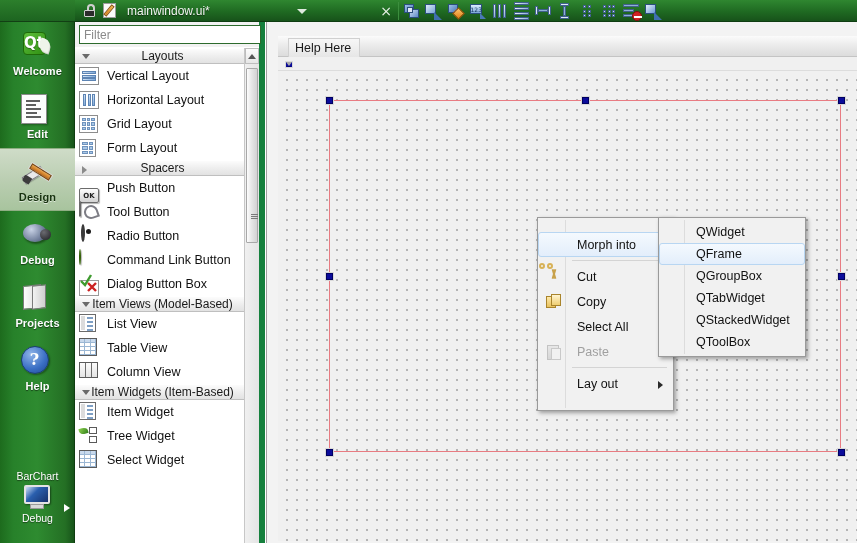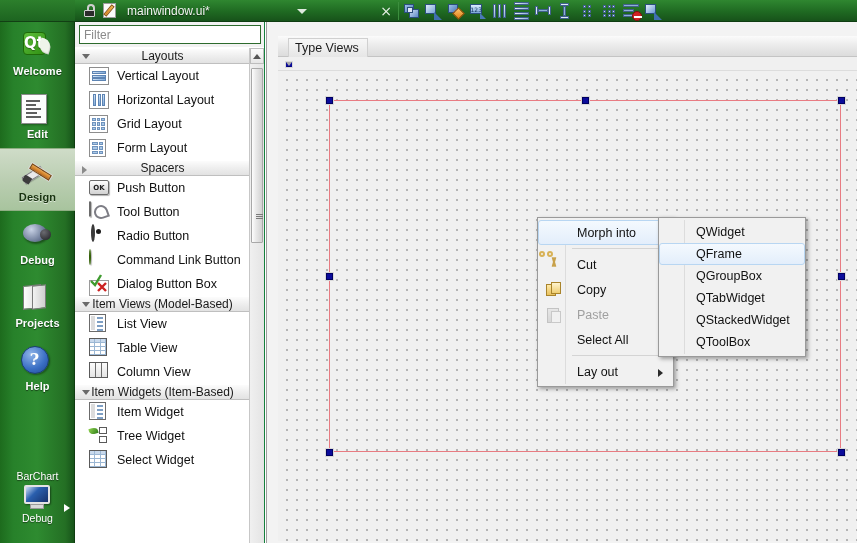--- a/index.html
+++ b/index.html
@@ -181,21 +181,21 @@
   .g-break .noent::after { content:''; position:absolute; left:1px; top:4px; width:8px; height:2px; background:#fff; }
   .g-sig { position:relative; width:16px; height:15px; }
   .g-sig .bx { position:absolute; left:0; top:0; width:11px; height:10px;
     background:linear-gradient(135deg,#dceaf8,#7aa6d8); border:1px solid #2b4e7d; }
   .g-sig .ar { position:absolute; right:-1px; bottom:-1px; width:0;height:0;
     border-left:8px solid #3f6fae; border-top:8px solid transparent; }
 
   
   #widgetbox {
     position:absolute; left:75px; top:22px; width:190px; height:521px;
-    background:#ffffff; border-right:1px solid #15803d;
+    background:#ffffff; border-right:6px solid #15803d;
   }
   #filterwrap { padding:3px 3px 3px 4px; background:#f2f2f2; }
   #filter {
     width:182px; height:19px; border:1px solid #2d6b2d; background:#fff;
     font-size:12px; padding:1px 4px; color:#555; outline:none;
     font-family:"Liberation Sans", sans-serif;
   }
   #filter::placeholder { color:#8a8a8a; }
   #wlist { position:absolute; left:0; top:26px; width:175px; height:495px; overflow:hidden; background:#fff; }
   .cat {
@@ -203,40 +203,40 @@
     background: linear-gradient(to bottom,#fcfcfc,#ededed 55%,#e2e2e2);
     border-top:1px solid #ffffff; border-bottom:1px solid #bfbfbf;
     font-size:12px; color:#1a1a1a; position:relative; cursor:pointer;
   }
   .cat .tri {
     position:absolute; left:7px; top:5px; width:0;height:0;
   }
   .cat .tri.open { border-left:4px solid transparent; border-right:4px solid transparent; border-top:5px solid #6a6a6a; }
   .cat .tri.closed { border-top:4px solid transparent; border-bottom:4px solid transparent; border-left:5px solid #8b8b8b; }
   .citem {
-    height:24px; display:flex; align-items:center; padding-left:14px;
+    height:24px; display:flex; align-items:center; padding-left:4px;
     font-size:12.5px; color:#101010; cursor:pointer; background:#fff;
   }
   .citem .lbl { margin-left:8px; }
   .wicon { width:20px; height:20px; position:relative; flex:0 0 20px; }
 
   
   .wi-vlayout { border:1px solid #8d8d8d; background:#fff; display:flex; flex-direction:column;
     justify-content:space-evenly; padding:2px; }
   .wi-vlayout i { display:block; height:3px; background:linear-gradient(to right,#cfe2f6,#7fa9d8); border:1px solid #5d84b3; }
   .wi-hlayout { border:1px solid #8d8d8d; background:#fff; display:flex;
     justify-content:space-evenly; padding:2px; }
   .wi-hlayout i { display:block; width:3px; background:linear-gradient(to bottom,#cfe2f6,#7fa9d8); border:1px solid #5d84b3; }
   .wi-grid { border:1px solid #8d8d8d; background:#fff; display:grid; gap:1px; padding:2px;
     grid-template-columns: repeat(3,1fr); grid-template-rows: repeat(3,1fr); }
   .wi-grid i { background:#a9c7e6; border:1px solid #6f93bd; }
   .wi-form { border:1px solid #8d8d8d; background:#fff; display:grid; gap:1px; padding:2px;
     grid-template-columns: 6px 1fr; grid-template-rows: repeat(3,1fr); }
   .wi-form i { background:#a9c7e6; border:1px solid #6f93bd; }
-  .wi-push { width:20px;height:15px; margin-top:2px; border:1px solid #6b6b6b; border-radius:2px;
+  .wi-push { width:20px;height:15px; margin-top:10px; border:1px solid #6b6b6b; border-radius:2px;
     background:linear-gradient(to bottom,#fdfdfd,#d2d2d2); font-size:7px; color:#222;
     display:flex; align-items:center; justify-content:center; box-shadow:1px 1px 1px rgba(0,0,0,.3);
     font-family:"DejaVu Sans",sans-serif; font-weight:bold; }
   .wi-tool { width:19px;height:17px; margin-top:1px; border:1px solid #6b6b6b; border-radius:2px;
     background:linear-gradient(to bottom,#fcfcfc,#cdcdcd); position:relative;
     box-shadow:1px 1px 1px rgba(0,0,0,.3); }
   .wi-tool::after { content:''; position:absolute; left:4px; top:3px; width:10px; height:10px;
     border:2px solid #7d7d85; border-radius:50% 50% 0 50%; transform:rotate(-20deg); }
   .wi-radio { width:15px;height:15px; margin:2px; border-radius:50%;
     background:linear-gradient(to bottom,#ffffff,#e0e0e0); border:2px solid #3a3a3a; position:relative; }
@@ -312,21 +312,21 @@
   }
   .handle {
     position:absolute; width:7px; height:7px; background:#0b0b9b;
     border:1px solid #000060; box-shadow:0 0 0 1px #d9d9d9;
   }
 
   
   .menu {
     position:absolute; background:#f1f1f1; border:1px solid #9a9a9a;
     box-shadow: 2px 2px 4px rgba(0,0,0,.35);
-    padding:2px 0; z-index:50; font-size:12.5px; color:#111;
+    padding:14px 0; z-index:50; font-size:12.5px; color:#111;
   }
   .menu .gutter {
     position:absolute; left:2px; top:2px; bottom:2px; width:26px;
     background:#f1f1f1; border-right:1px solid #dcdcdc;
   }
   .mi {
     position:relative; height:25px; display:flex; align-items:center;
     padding-left:38px; padding-right:26px; cursor:pointer; white-space:nowrap;
     border:1px solid transparent;
   }
@@ -769,21 +769,21 @@
           </div>
       </div>
     </div>
   </div>
 
   <div id="canvasarea">
 
     <div id="dotcanvas"></div>
 
     <div id="menubar">
-      <div id="typehere">Type Views</div>
+      <div id="typehere">Help Here</div>
     </div>
 
     <div id="toolbarstrip">
       <span class="handle"></span>
     </div>
 
     <div id="selbox"></div>
     <div class="handle" style="left:59px;  top:75px;"></div>
     <div class="handle" style="left:315px; top:75px;"></div>
     <div class="handle" style="left:571px; top:75px;"></div>
@@ -810,31 +810,31 @@
       <span>Cut</span>
     </div>
 
     <div class="mi">
       <span class="mic">
         <span class="ic-copy"><span class="p1"></span><span class="p2"></span></span>
       </span>
       <span>Copy</span>
     </div>
 
+    <div class="mi">
+      <span>Select All</span>
+    </div>
+
     <div class="mi disabled">
       <span class="mic">
         <span class="ic-paste"><span class="cb"></span><span class="pg"></span></span>
       </span>
       <span>Paste</span>
     </div>
 
-    <div class="mi">
-      <span>Select All</span>
-    </div>
-
 
     <div class="msep"></div>
 
     <div class="mi">
       <span>Lay out</span>
       <span class="arrow"></span>
     </div>
   </div>
 
   <div class="menu" id="submenu" style="left:658px; top:217px; width:148px;">

